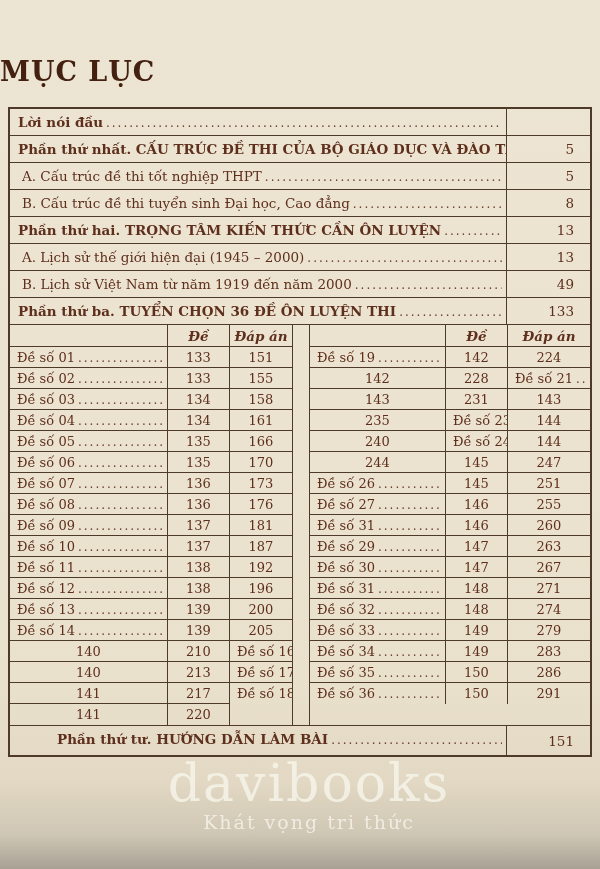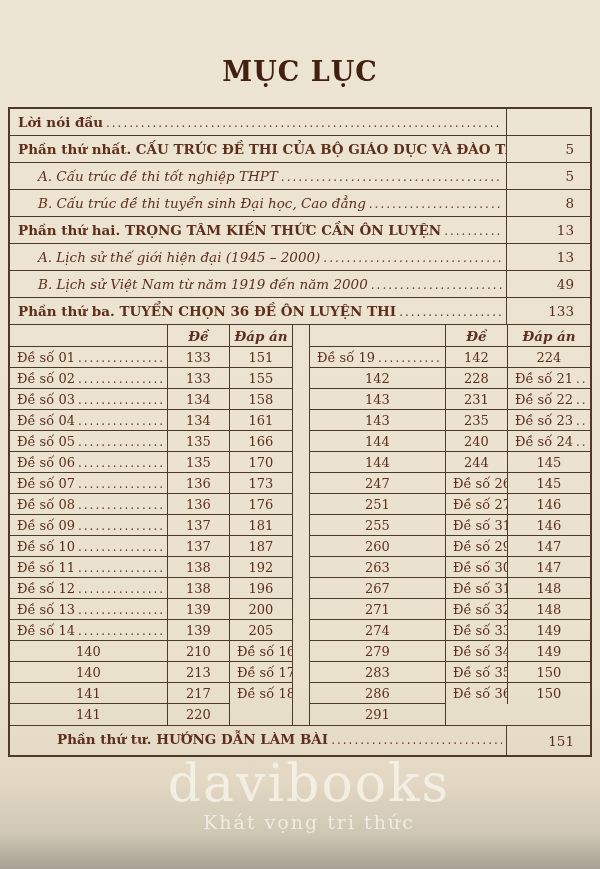--- a/index.html
+++ b/index.html
@@ -14,21 +14,20 @@
     font-family:"DejaVu Serif","Liberation Serif",serif;
     color:var(--text);
   }
   .page{
     position:relative;
     width:600px; height:869px;
     overflow:hidden;
     background:linear-gradient(180deg,#ede5d3 0%,#eae1cd 78%,#e2d8c3 90%,#cfc7b5 96%,#a8a194 100%);
   }
   .title{
-    text-align:center;
     padding-top:56px;
     font-size:27px;
     font-weight:bold;
     letter-spacing:1px;
     color:var(--heading);
   }
   .toc{
     margin:20px 8px 0 8px;
     border:2px solid var(--border);
     background:transparent;
@@ -42,21 +41,21 @@
     align-items:stretch;
     font-size:13.5px;
   }
   .toc-label{
     display:flex;
     align-items:baseline;
     overflow:hidden;
     padding:5px 4px 2px 8px;
     white-space:nowrap;
   }
-  .toc-row.sub .toc-label{ padding-left:28px;font-style:italic; }
+  .toc-row.sub .toc-label{ padding-left:12px; }
   .toc-row.section .txt{ font-weight:bold; }
   .toc-page{
     border-left:1px solid var(--border);
     display:flex;
     align-items:center;
     justify-content:flex-end;
     padding-right:16px;
     font-size:13.5px;
   }
   .leader{
@@ -320,24 +319,20 @@
           <div class="ecell enum">142</div>
           <div class="ecell enum">224</div>
           <div class="ecell enum">142</div>
           <div class="ecell enum">228</div>
           <div class="ecell elabel">
             <span class="txt">Đề số 21</span>
             <span class="leader"></span>
           </div>
           <div class="ecell enum">143</div>
           <div class="ecell enum">231</div>
-          <div class="ecell elabel">
-            <span class="txt">Đề số 22</span>
-            <span class="leader"></span>
-          </div>
           <div class="ecell enum">143</div>
           <div class="ecell enum">235</div>
           <div class="ecell elabel">
             <span class="txt">Đề số 23</span>
             <span class="leader"></span>
           </div>
           <div class="ecell enum">144</div>
           <div class="ecell enum">240</div>
           <div class="ecell elabel">
             <span class="txt">Đề số 24</span>

